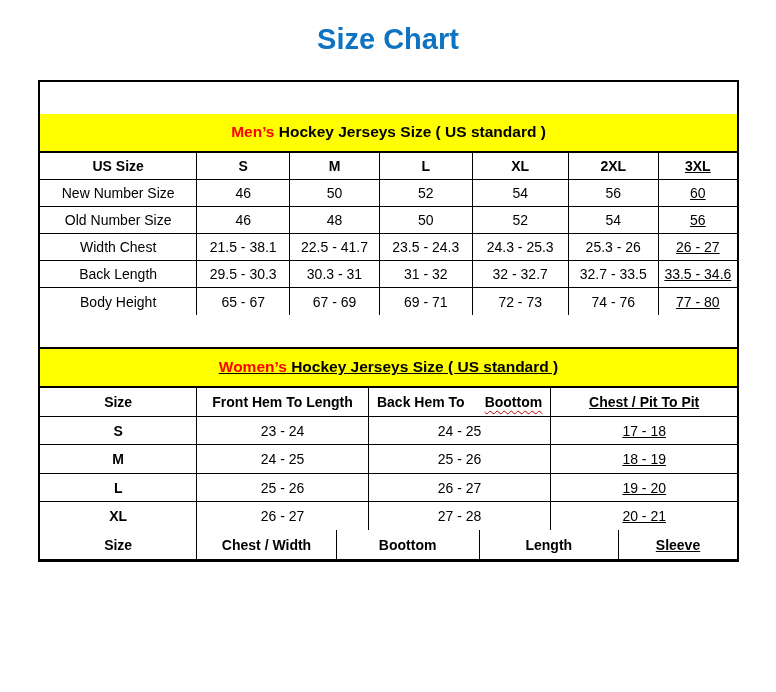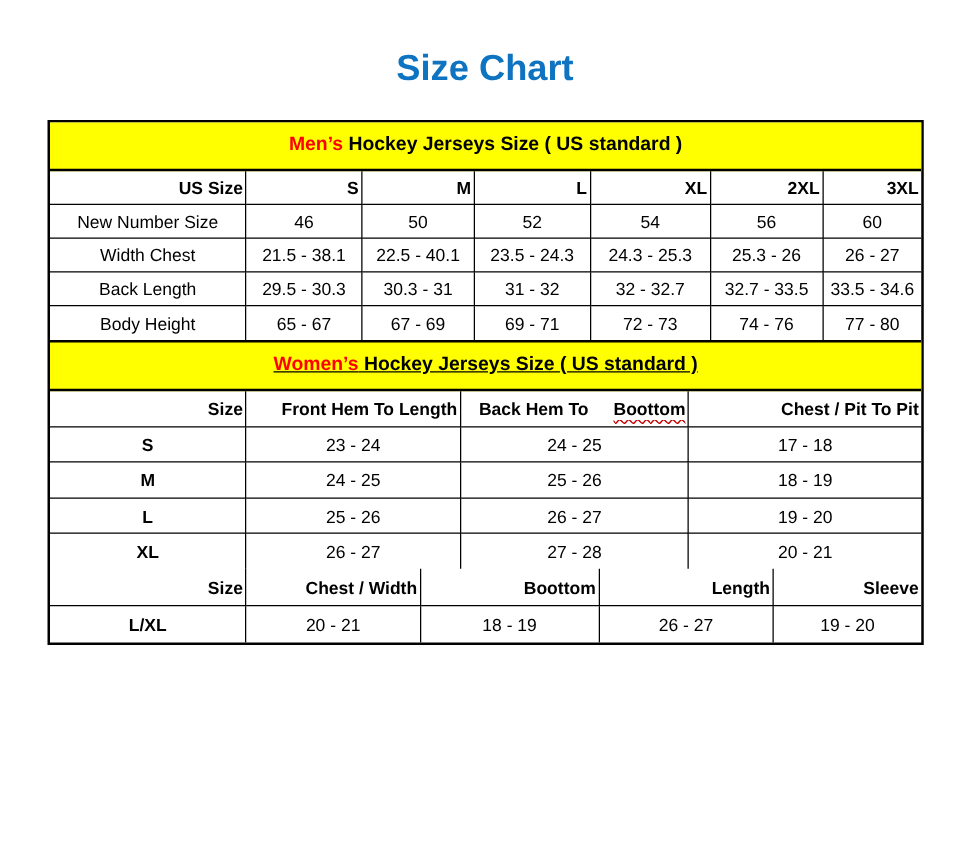--- a/index.html
+++ b/index.html
@@ -11,62 +11,63 @@
   }
   *{box-sizing:border-box;}
   html,body{margin:0;padding:0;}
   body{
     width:776px;height:692px;overflow:hidden;
     background:#ffffff;
     font-family:"Liberation Sans", sans-serif;
     color:#000;
   }
   .page-title{
-    margin:40px 0 0 0;
+    margin:24px 0 0 0;
     text-align:center;
     color:var(--blue);
     font-size:29px;
     font-weight:bold;
     line-height:1.1;
   }
   .chart{
     margin:24px auto 0 38px;
     width:701px;
     border:2.5px solid var(--border);
   }
   .band{
     background:var(--yellow);
     text-align:center;
     font-weight:bold;
     font-size:15.5px;
     padding:9px 0 10px 0;
     border-bottom:2px solid var(--border);
+    margin-top:32px;
   }
   .band.mid{border-top:2px solid var(--border);text-decoration:underline;}
   .band .hl{color:var(--red);}
   table{
     width:100%;
     table-layout:fixed;
     border-collapse:collapse;
   }
   th,td{
     border:1.4px solid var(--border);
     text-align:center;
     vertical-align:middle;
     font-size:14px;
     padding:0 2px;
     overflow:hidden;
     white-space:nowrap;
   }
   
   tr th:first-child, tr td:first-child{border-left:none;}
-  tr th:last-child, tr td:last-child{border-right:none;}
+  tr th:last-child, tr td:last-child{border-right:none;text-decoration:underline;}
   table tr:first-child th{border-top:none;}
   table tr:last-child td{border-bottom:none;}
-  th{font-weight:bold;text-align:right;}
+  th{font-weight:bold;}
   td{font-weight:normal;}
   td.b{font-weight:bold;}
   .men th,.men td{height:27px;}
   .women th,.women td{height:28.5px;}
   .youth th,.youth td{height:29.5px;}
   .wavy{
     margin-left:20px;
     text-decoration:underline;
     text-decoration-style:wavy;
     text-decoration-color:var(--squiggle);
@@ -107,23 +108,32 @@
     <tr>
       <td>New Number Size</td>
       <td>46</td>
       <td>50</td>
       <td>52</td>
       <td>54</td>
       <td>56</td>
       <td>60</td>
     </tr>
     <tr>
+      <td>Old Number Size</td>
+      <td>46</td>
+      <td>48</td>
+      <td>50</td>
+      <td>52</td>
+      <td>54</td>
+      <td>56</td>
+    </tr>
+    <tr>
       <td>Width Chest</td>
       <td>21.5 - 38.1</td>
-      <td>22.5 - 40.1</td>
+      <td>22.5 - 41.7</td>
       <td>23.5 - 24.3</td>
       <td>24.3 - 25.3</td>
       <td>25.3 - 26</td>
       <td>26 - 27</td>
     </tr>
     <tr>
       <td>Back Length</td>
       <td>29.5 - 30.3</td>
       <td>30.3 - 31</td>
       <td>31 - 32</td>
@@ -196,23 +206,16 @@
         <col style="width:17.0%">
     </colgroup>
     <tbody>
         <tr>
       <th>Size</th>
       <th>Chest / Width</th>
       <th>Boottom</th>
       <th>Length</th>
       <th>Sleeve</th>
     </tr>
-    <tr>
-      <td class="b">L/XL</td>
-      <td>20 - 21</td>
-      <td>18 - 19</td>
-      <td>26 - 27</td>
-      <td>19 - 20</td>
-    </tr>
   </tbody>
     </table>
 
 </div>
 
 </body></html>

